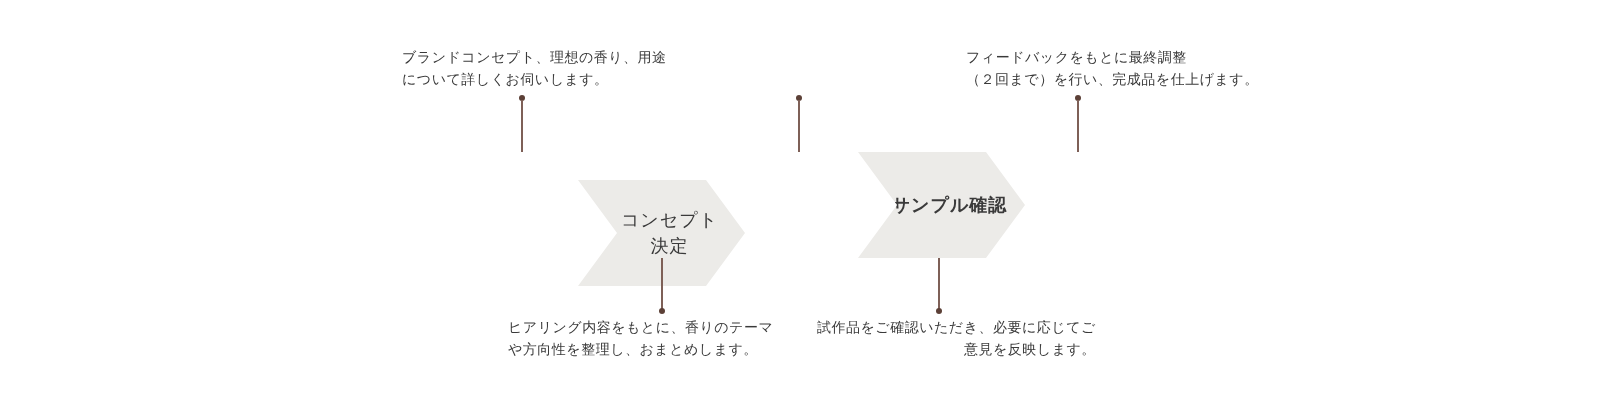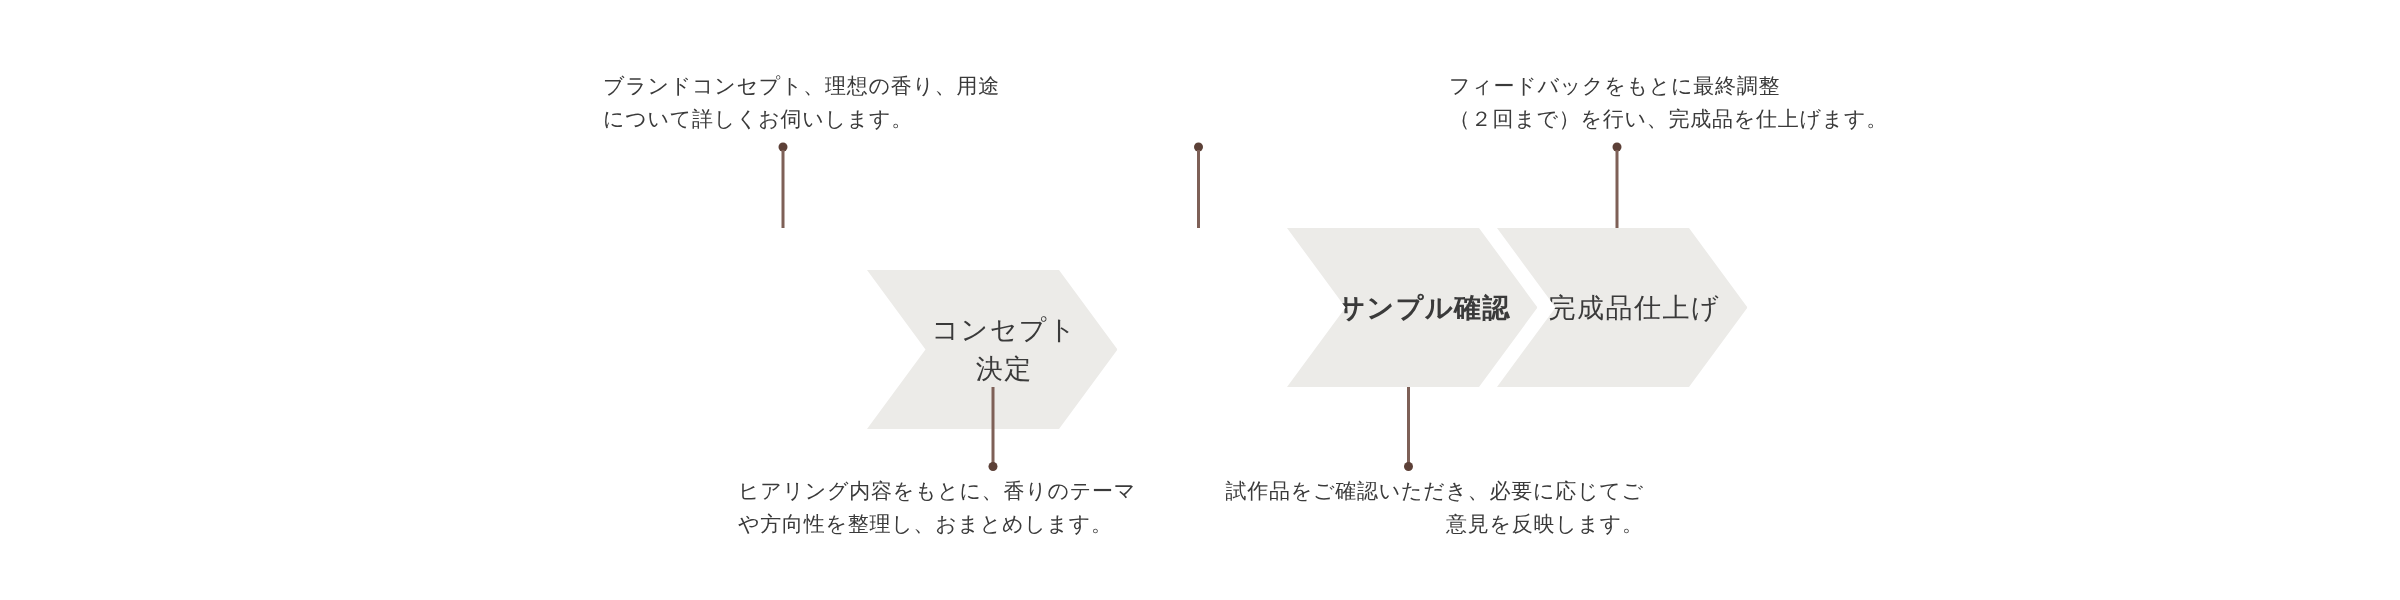--- a/index.html
+++ b/index.html
@@ -84,21 +84,21 @@
     position: absolute;
     font-size: 14px;
     line-height: 1.6;
     color: var(--text, #3A3A3A);
     white-space: pre-line;
     letter-spacing: 0.5px;
   }
   .note-t1 { left: 402px; top: 46px; }
   .note-t2 { left: 678px; top: 46px; }
   .note-t3 { left: 938px; top: 46px; margin-left: 28px; }
-  .note-b1 { left: 492px; top: 316px; }
+  .note-b1 { left: 508px; top: 316px; }
   .note-b2 { left: 817px; top: 316px; text-align: right; }
 </style>
 </head>
 <body>
 
 <div class="canvas">
 
   <div class="note note-t1">ブランドコンセプト、理想の香り、用途
 について詳しくお伺いします。</div>
   <div class="note note-t3">フィードバックをもとに最終調整
@@ -111,23 +111,20 @@
   <div class="dot dot-top dot-x3"></div>
   <div class="conn conn-top conn-x3"></div>
 
   <div class="chevron step-2">
     <span class="step-label">コンセプト
 決定</span>
   </div>
   <div class="chevron step-4">
     <span class="step-label">サンプル確認</span>
   </div>
-  <div class="chevron step-5">
-    <span class="step-label">完成品仕上げ</span>
-  </div>
 
   <div class="conn conn-bottom conn-x4"></div>
   <div class="dot dot-bottom dot-x4"></div>
   <div class="conn conn-bottom conn-x5"></div>
   <div class="dot dot-bottom dot-x5"></div>
 
   <div class="note note-b1">ヒアリング内容をもとに、香りのテーマ
 や方向性を整理し、おまとめします。</div>
   <div class="note note-b2">試作品をご確認いただき、必要に応じてご
 意見を反映します。</div>

